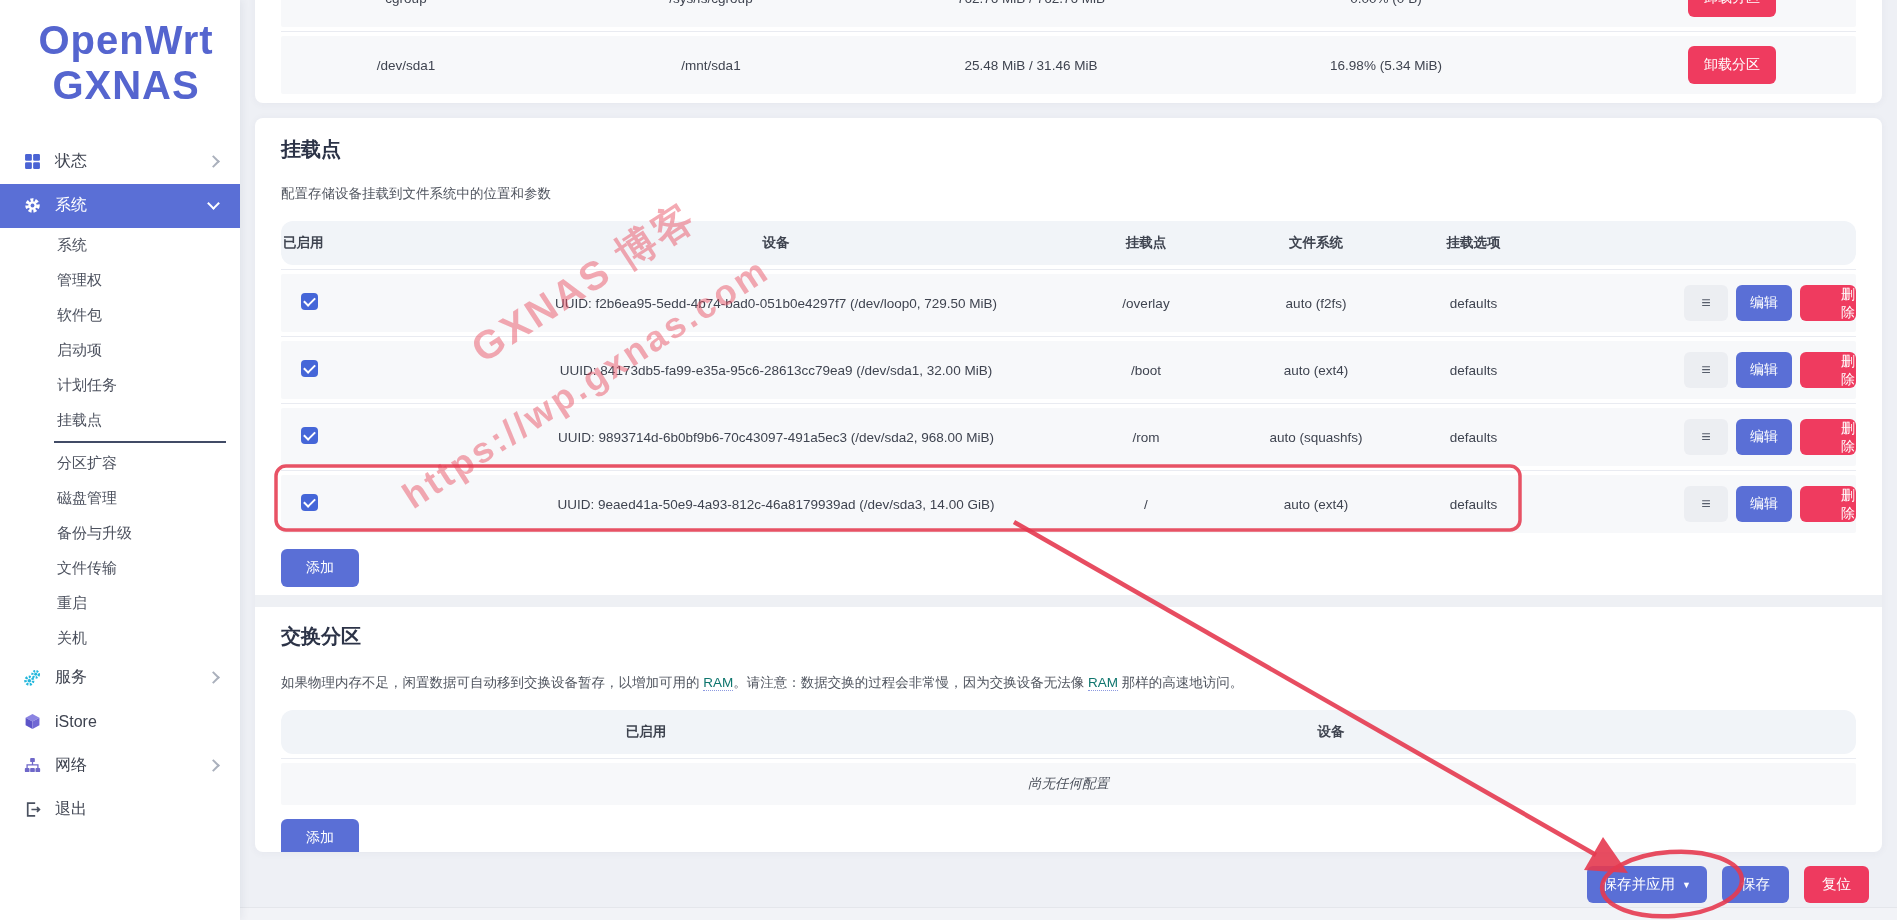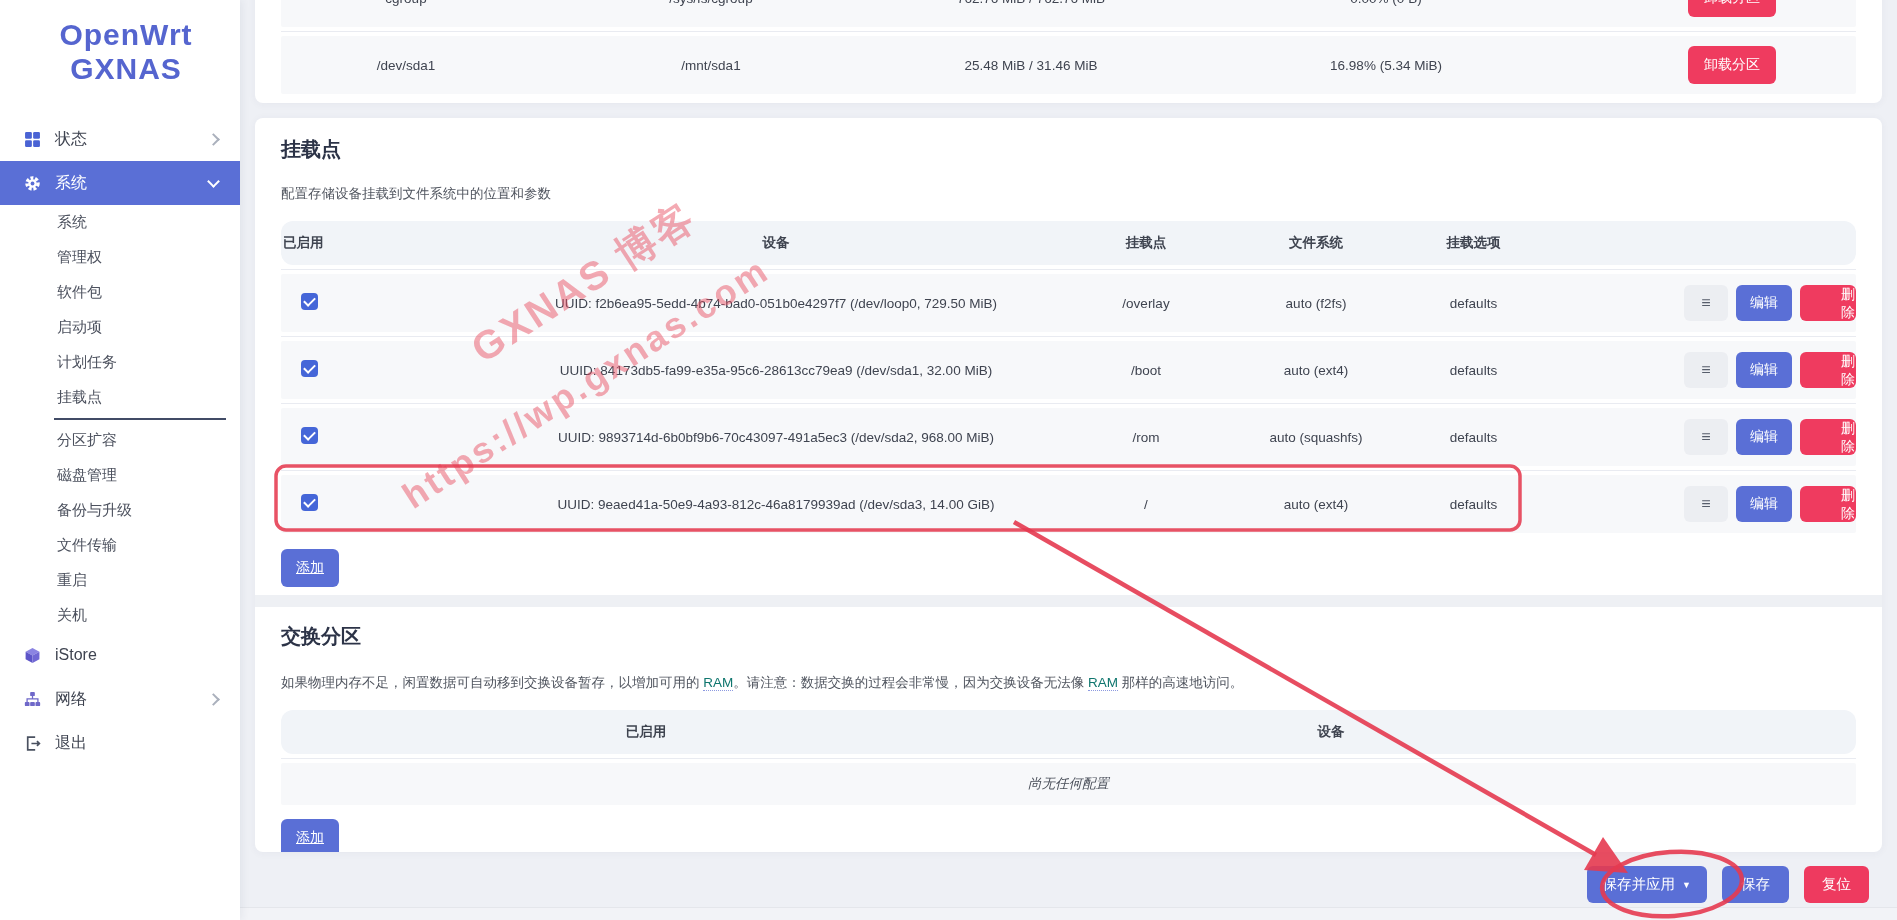--- a/index.html
+++ b/index.html
@@ -3,21 +3,21 @@
 <meta charset="utf-8">
 <style>
   html,body{margin:0;padding:0;}
   body{width:1897px;height:920px;overflow:hidden;background:#eef0f5;
        font-family:"Liberation Sans","DejaVu Sans",sans-serif;color:#3f4450;}
   #app{position:relative;width:1897px;height:920px;}
 
   
   .sidebar{position:absolute;left:0;top:0;width:240px;height:920px;background:#ffffff;
            box-shadow:2px 0 8px rgba(40,50,90,.07);z-index:5;}
-  .logo{margin-top:18px;text-align:center;font-weight:bold;font-size:30px;line-height:1.12;
+  .logo{margin-top:18px;text-align:center;font-weight:bold;font-size:40px;line-height:1.12;
         color:#5565cf;letter-spacing:1px;margin-left:12px;}
   .nav{margin-top:32px;}
   .nav-item{display:flex;align-items:center;height:44px;padding:0 18px 0 24px;
             font-size:16px;color:#3e4350;cursor:pointer;}
   .nav-item .nicon{width:18px;height:17px;margin-right:13px;flex:none;display:flex;align-items:center;}
   .nav-item.active{background:#5a6fd6;color:#ffffff;}
   .chev{width:7px;height:7px;border-right:2px solid #aab0bc;border-bottom:2px solid #aab0bc;
         transform:rotate(-45deg);margin-left:auto;margin-right:4px;}
   .chev.down{transform:rotate(45deg);border-color:#ffffff;margin-top:-4px;}
   .sub{display:flex;align-items:center;height:35px;padding-left:57px;font-size:15px;color:#4c515e;cursor:pointer;}
@@ -55,21 +55,21 @@
             border-left:2px solid #fff;border-bottom:2px solid #fff;transform:rotate(-45deg);}
 
   .btn{border:none;border-radius:6px;font-size:14px;cursor:pointer;
        font-family:"Liberation Sans","DejaVu Sans",sans-serif;}
   .btn.blue{background:#5a6fd6;color:#ffffff;}
   .btn.red{background:#ef3b5f;color:#fff;padding-left:41px;}
   .btn.handle{background:#eceef2;color:#565d6b;font-size:16px;}
   .btn.row-act{width:56px;height:36px;}
   .btn.handle.row-act{width:44px;}
   .btn.unmount{padding:10px 16px;}
-  .btn.add{margin-top:16px;padding:10px 15px;font-size:14px;text-decoration:underline;}
+  .btn.add{margin-top:16px;padding:10px 25px;font-size:14px;}
   .btn.add.swap{margin-top:14px;}
 
   .divider-band{height:12px;background:#eef0f4;margin:8px -26px 0;}
   .swap-title{margin-top:16px;}
   .swap-desc{margin-top:24px;}
   .ram-link{color:#0f766e;text-decoration:none;border-bottom:1px dotted #8d9ae0;cursor:pointer;}
 
   
   .footer-bar{position:absolute;right:28px;top:866px;display:flex;gap:15px;z-index:10;}
   .fbtn{height:37px;border:none;border-radius:6px;font-size:14.5px;color:#fff;cursor:pointer;
@@ -138,20 +138,32 @@
         <div class="sub">挂载点</div>
         <div class="sub-underline"></div>
         <div class="sub">分区扩容</div>
         <div class="sub">磁盘管理</div>
         <div class="sub">备份与升级</div>
         <div class="sub">文件传输</div>
         <div class="sub">重启</div>
         <div class="sub">关机</div>
       </div>
 
+      <div class="nav-item">
+        <span class="nicon">
+          <svg width="17" height="17" viewBox="0 0 16 16">
+            <circle cx="11" cy="5" r="3" fill="none" stroke="#23b7dc" stroke-width="2.2" stroke-dasharray="1.7 1.2"></circle>
+            <circle cx="11" cy="5" r="1.4" fill="#23b7dc"></circle>
+            <circle cx="5" cy="11" r="3.6" fill="none" stroke="#23b7dc" stroke-width="2.4" stroke-dasharray="1.9 1.3"></circle>
+            <circle cx="5" cy="11" r="1.7" fill="#23b7dc"></circle>
+          </svg>
+        </span>
+        <span>服务</span>
+        <span class="chev"></span>
+      </div>
 
       <div class="nav-item">
         <span class="nicon">
           <svg width="17" height="17" viewBox="0 0 16 16">
             <path d="M8 1 L14.5 4.5 L8 8 L1.5 4.5 Z" fill="#8b84e2"></path>
             <path d="M1.5 4.5 L8 8 L8 15 L1.5 11.5 Z" fill="#5d55c8"></path>
             <path d="M14.5 4.5 L8 8 L8 15 L14.5 11.5 Z" fill="#7168d4"></path>
           </svg>
         </span>
         <span>iStore</span>

